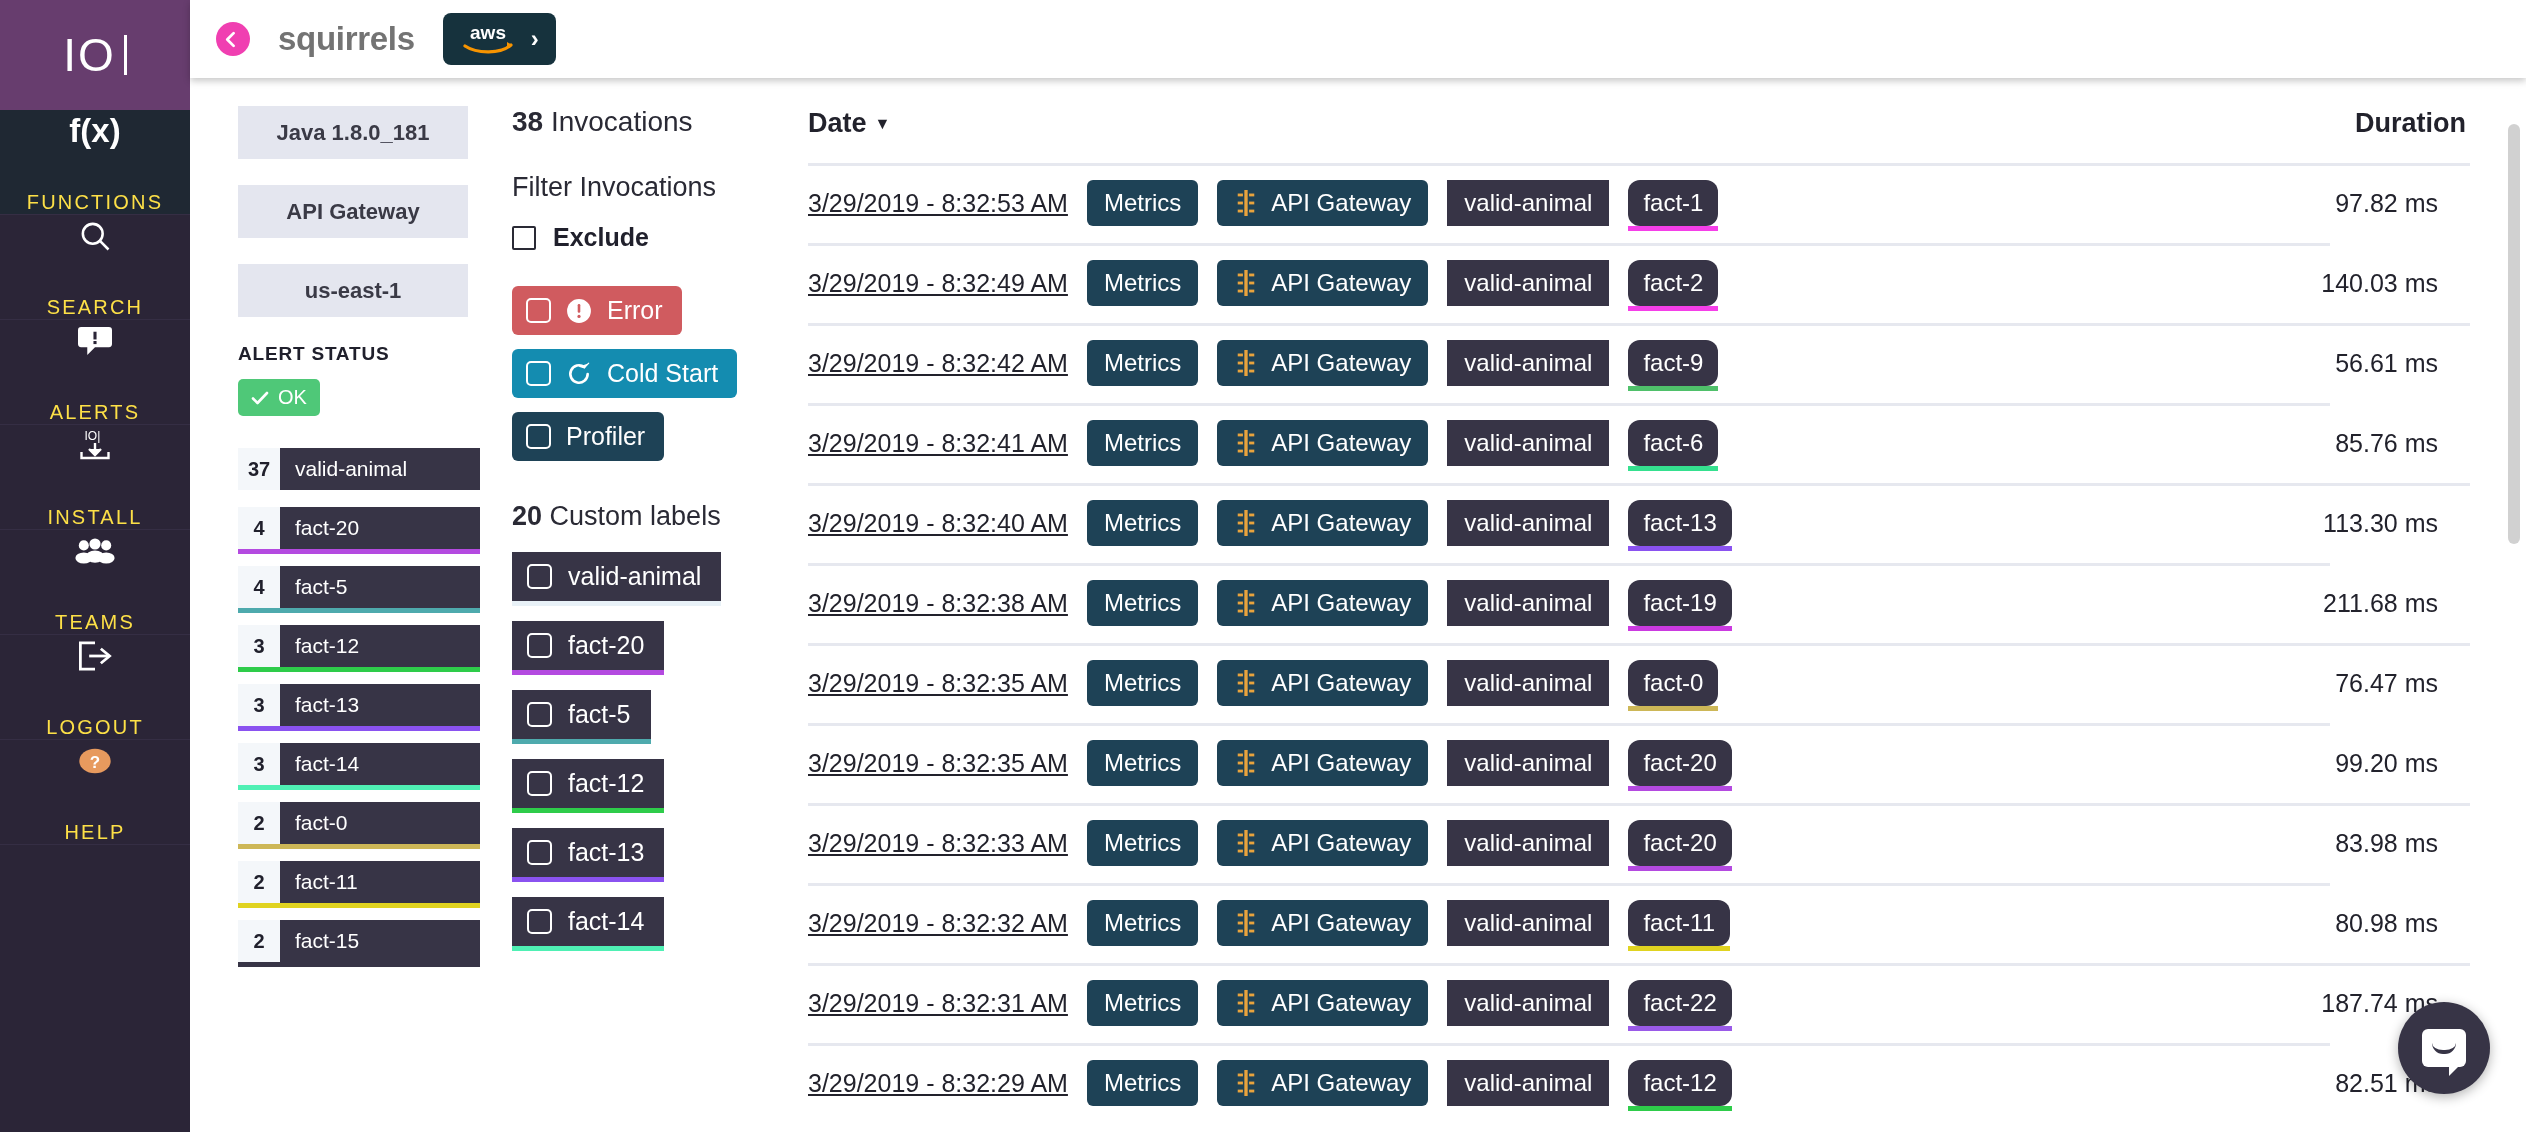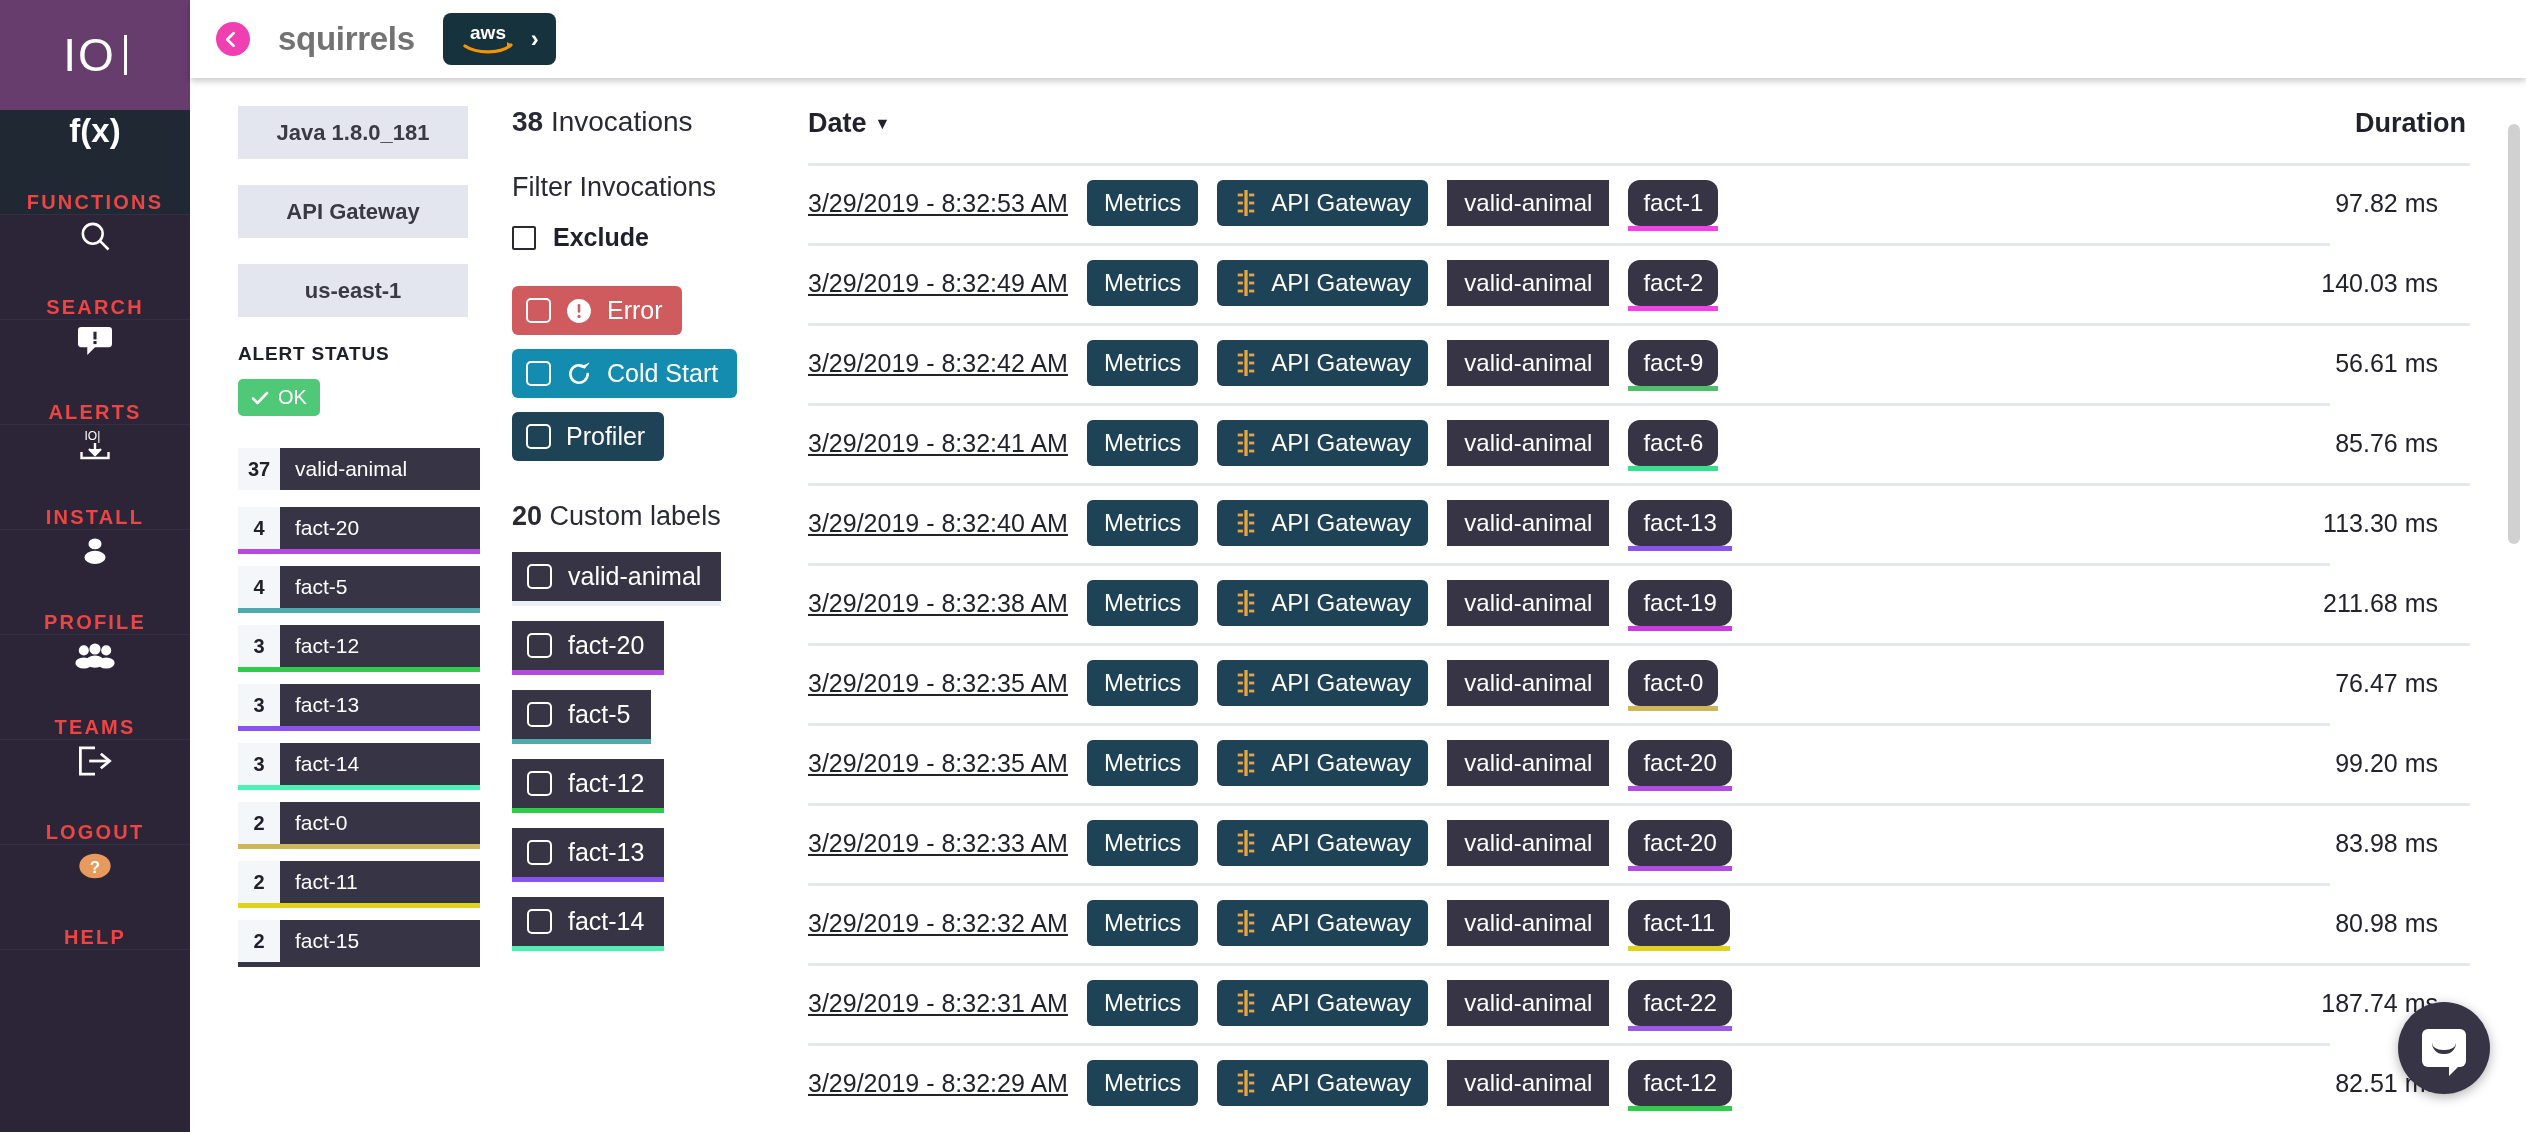--- a/index.html
+++ b/index.html
@@ -18,21 +18,21 @@
     color:#fff; font-size:46px; font-weight:300; letter-spacing:2px;
   }
   .rail-logo .cursor { display:inline-block; width:3px; height:40px; background:#fff; margin-left:8px;
                        vertical-align:middle; }
   .rail-item {
     height:105px; display:flex; flex-direction:column; align-items:center; justify-content:space-between;
     gap:9px; color:#e9e7ef; border-bottom:1px solid #352e44; cursor:pointer;
   }
   .rail-item.active { background:#1f2833; }
   .rail-ico { height:42px; display:flex; align-items:center; justify-content:center; color:#fff; }
-  .rail-label { font-size:20px; letter-spacing:2.2px; font-weight:700; color:#ef4444; }
+  .rail-label { font-size:20px; letter-spacing:2.2px; font-weight:400; color:#fde047; }
   .fx { font-size:33px; font-weight:700; letter-spacing:0px; color:#fff; }
 
   
   .right { flex:1; display:flex; flex-direction:column; min-width:0; position:relative; }
   .topbar {
     height:78px; flex:0 0 78px; background:#fff; display:flex; align-items:center;
     padding-left:26px; gap:28px; box-shadow:0 3px 7px rgba(0,0,0,0.22); position:relative; z-index:20;
   }
   .back-btn {
     width:34px; height:34px; border-radius:50%; background:#f03fb1; color:#fff;
@@ -188,29 +188,20 @@
         <svg width="40" height="36" viewBox="0 0 26 24" fill="none" stroke="#fff" stroke-width="1.6">
           <text x="6" y="8" font-size="8" fill="#fff" stroke="none" font-family="Liberation Sans, sans-serif">IO|</text>
           <line x1="13" y1="10" x2="13" y2="17"></line>
           <polyline points="9,14 13,18 17,14" fill="#fff" stroke="#fff"></polyline>
           <polyline points="4,16 4,20 22,20 22,16"></polyline>
         </svg>
       </div>
       <div class="rail-label">INSTALL</div>
     </div>
 
-    <div class="rail-item">
-      <div class="rail-ico">
-        <svg width="34" height="34" viewBox="0 0 24 24" fill="#fff">
-          <ellipse cx="12" cy="7" rx="4.6" ry="3.8"></ellipse>
-          <ellipse cx="12" cy="16.5" rx="7.4" ry="4.6"></ellipse>
-        </svg>
-      </div>
-      <div class="rail-label">PROFILE</div>
-    </div>
 
     <div class="rail-item">
       <div class="rail-ico">
         <svg width="42" height="32" viewBox="0 0 30 22" fill="#fff">
           <circle cx="7" cy="7" r="3.6"></circle>
             <circle cx="23" cy="7" r="3.6"></circle>
             <circle cx="15" cy="6" r="4"></circle>
           <ellipse cx="7" cy="16" rx="6" ry="4"></ellipse>
             <ellipse cx="23" cy="16" rx="6" ry="4"></ellipse>
           <ellipse cx="15" cy="15" rx="6.5" ry="4.4"></ellipse>

